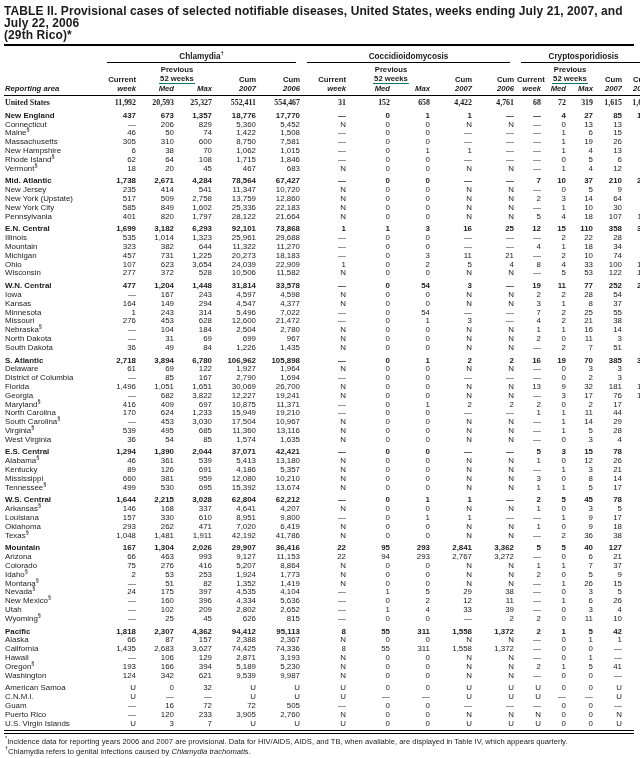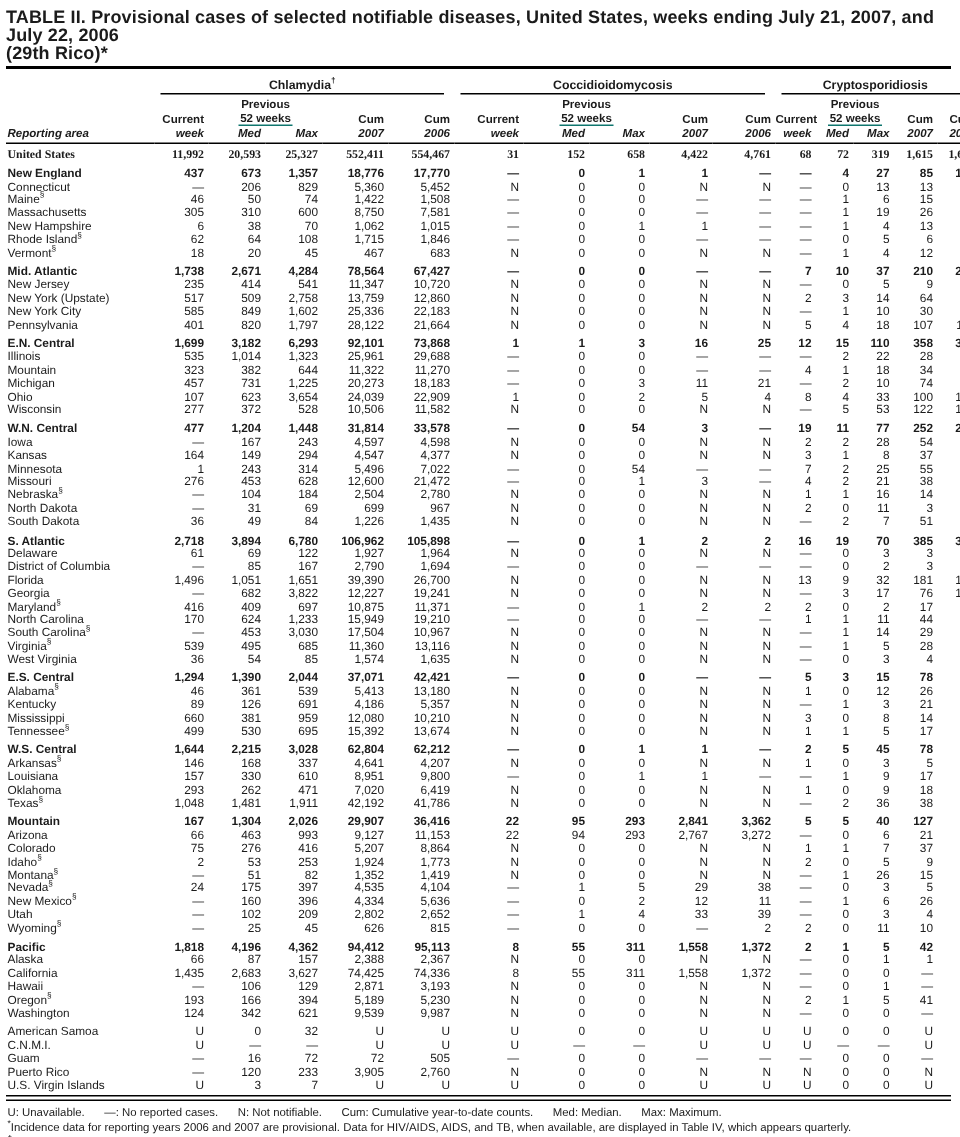--- a/index.html
+++ b/index.html
@@ -678,21 +678,21 @@
           <td class="num">0</td>
           <td class="num">2</td>
           <td class="num">3</td>
           <td class="num">9</td>
         </tr>
         <tr class="">
           <td class="lbl">Florida</td>
           <td class="num">1,496</td>
           <td class="num">1,051</td>
           <td class="num">1,651</td>
-          <td class="num">39,390</td>
+          <td class="num">30,069</td>
           <td class="num">26,700</td>
           <td class="num">N</td>
           <td class="num">0</td>
           <td class="num">0</td>
           <td class="num">N</td>
           <td class="num">N</td>
           <td class="num">13</td>
           <td class="num">9</td>
           <td class="num">32</td>
           <td class="num">181</td>
@@ -1156,21 +1156,21 @@
           <td class="num">11</td>
           <td class="num">10</td>
           <td class="num">4</td>
         </tr>
         <tr class="gap">
           <td colspan="16"></td>
         </tr>
         <tr class="bold">
           <td class="lbl">Pacific</td>
           <td class="num">1,818</td>
-          <td class="num">4,196</td>
+          <td class="num">2,307</td>
           <td class="num">4,362</td>
           <td class="num">94,412</td>
           <td class="num">95,113</td>
           <td class="num">8</td>
           <td class="num">55</td>
           <td class="num">311</td>
           <td class="num">1,558</td>
           <td class="num">1,372</td>
           <td class="num">2</td>
           <td class="num">1</td>
@@ -1359,17 +1359,16 @@
           <td class="num">0</td>
           <td class="num">0</td>
           <td class="num">U</td>
           <td class="num">U</td>
         </tr>
       </tbody>
   </table>
 
   <div class="bot-rule"></div>
   <div class="footnotes">
-      <div class="fnline"><span class="seg">U: Unavailable.</span><span class="seg">—: No reported cases.</span><span class="seg">N: Not notifiable.</span><span class="seg">Cum: Cumulative year-to-date counts.</span><span class="seg">Med: Median.</span><span class="seg">Max: Maximum.</span></div>
       <div class="fnline"><sup>*</sup>Incidence data for reporting years 2006 and 2007 are provisional. Data for HIV/AIDS, AIDS, and TB, when available, are displayed in Table IV, which appears quarterly.</div>
       <div class="fnline"><sup>†</sup>Chlamydia refers to genital infections caused by <i>Chlamydia trachomatis</i>.</div>
     </div>
 </div>
 
 </body></html>

